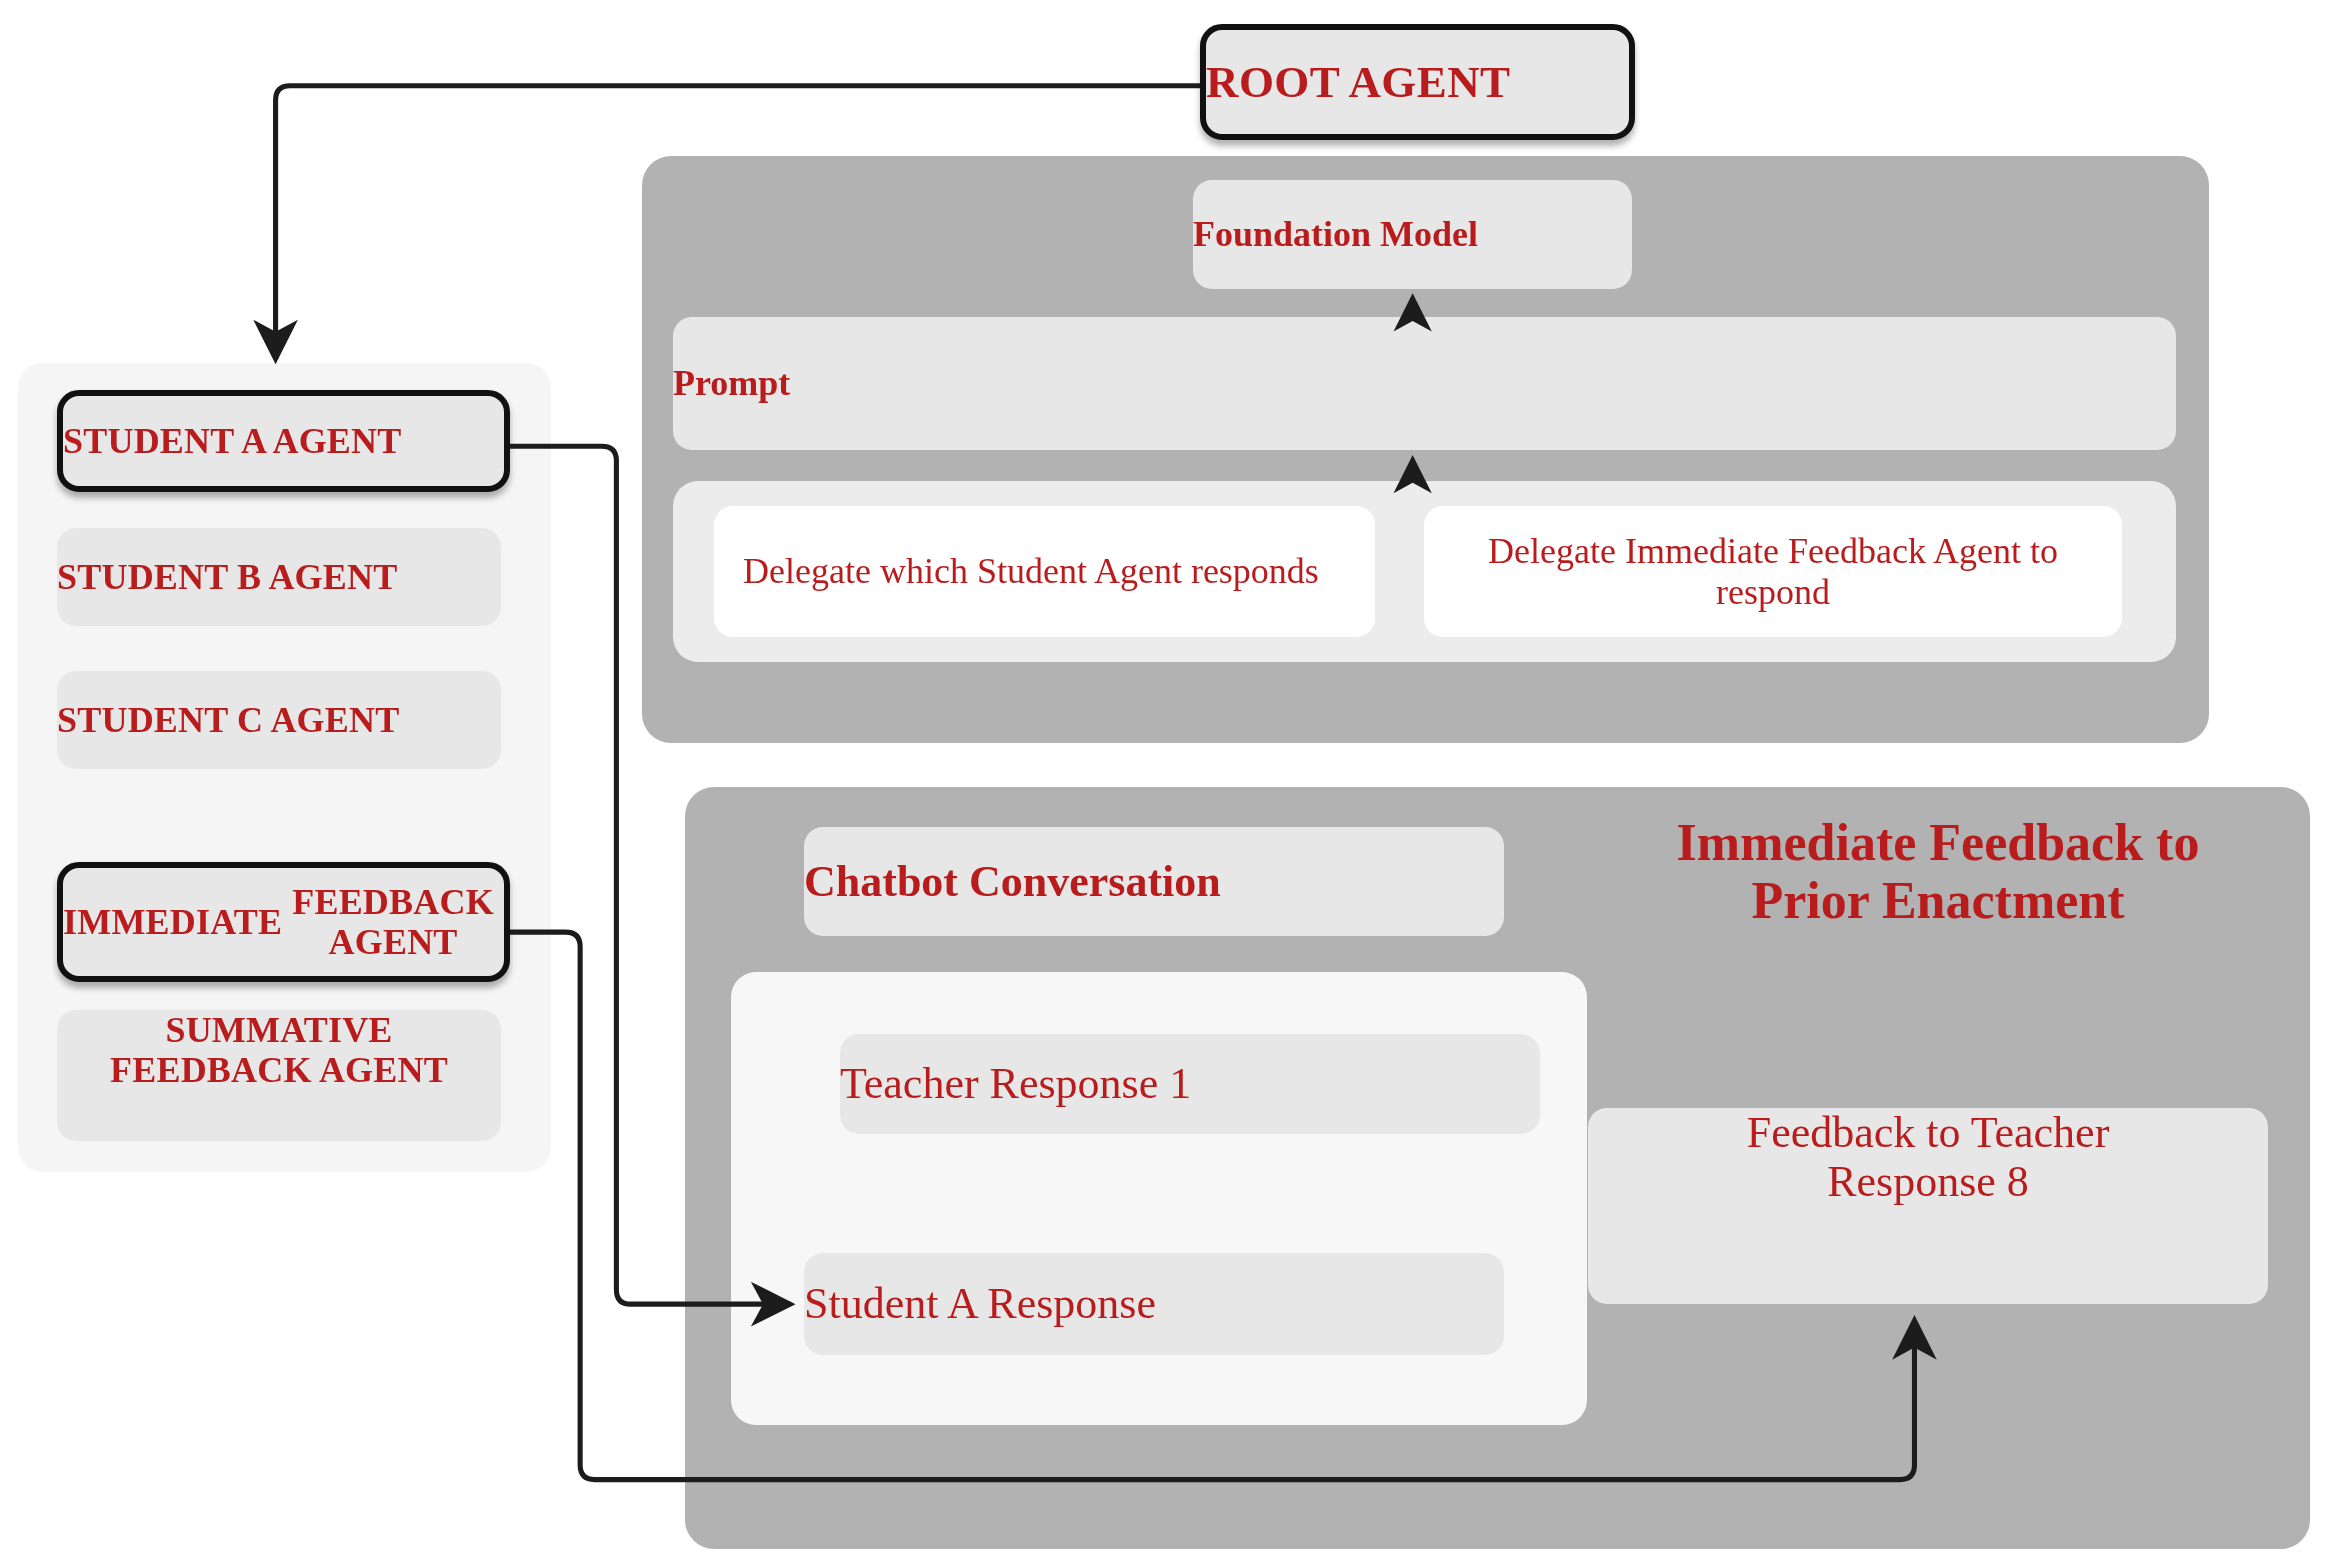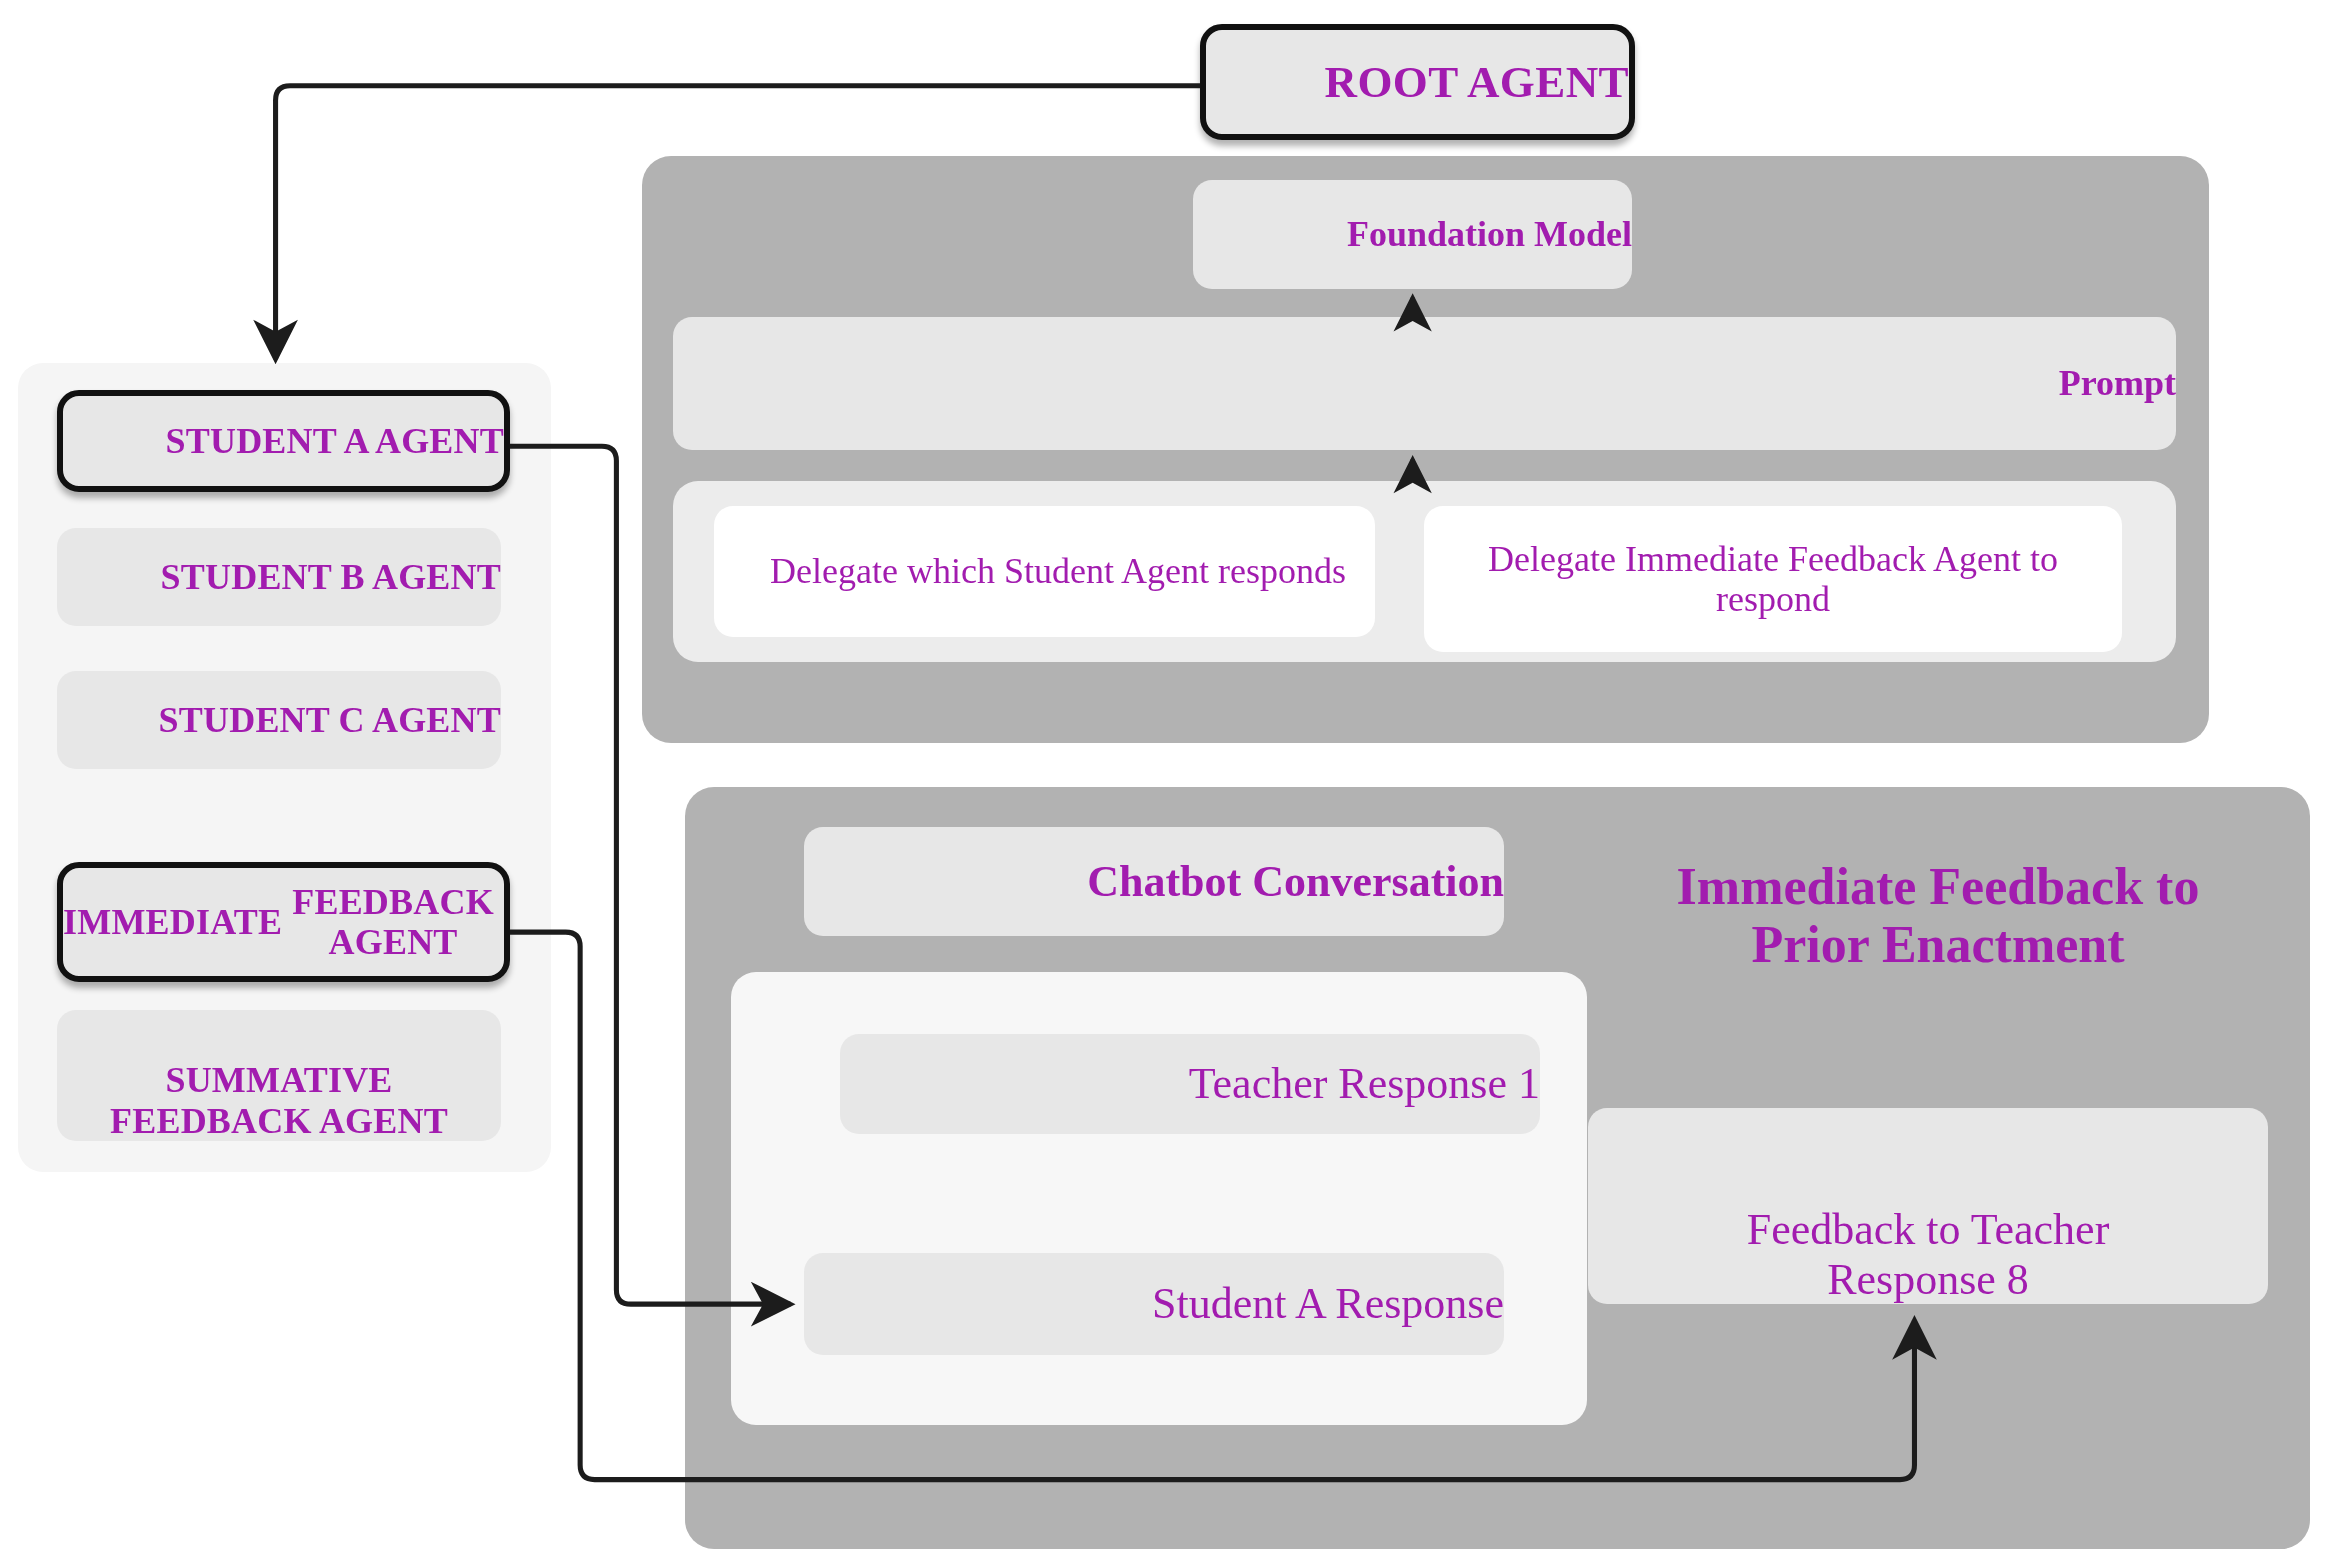--- a/index.html
+++ b/index.html
@@ -16,24 +16,24 @@
     height: 1564px;
     background: #ffffff;
     overflow: hidden;
   }
   .abs { position: absolute; box-sizing: border-box; }
 
   
   .box {
     display: flex;
     align-items: center;
-    justify-content: flex-end;
+    justify-content: flex-start;
     text-align: center;
     line-height: 1.12;
-    color: #a21caf;
+    color: #b91c1c;
   }
   .box-light {
     background: #e7e7e7;
     border-radius: 19px;
   }
   .box-white {
     background: #ffffff;
     border-radius: 19px;
   }
   .box-outlined {
@@ -89,21 +89,21 @@
   <div class="abs box box-light t-bold-md" style="left:673px; top:317px; width:1503px; height:133px;">
     <span>Prompt</span>
   </div>
 
   <div class="abs panel-inner-light" style="left:673px; top:481px; width:1503px; height:181px;"></div>
 
   <div class="abs box box-white t-reg-md" style="left:714px; top:506px; width:661px; height:131px; padding:0 29px;">
     <span>Delegate which Student Agent responds</span>
   </div>
 
-  <div class="abs box box-white t-reg-md" style="left:1424px; top:506px; width:698px; height:146px; padding:0 22px;">
+  <div class="abs box box-white t-reg-md" style="left:1424px; top:506px; width:698px; height:131px; padding:0 22px;">
     <span>Delegate Immediate Feedback Agent to respond</span>
   </div>
 
   <div class="abs panel-gray" style="left:685px; top:787px; width:1625px; height:762px;"></div>
 
   <div class="abs box box-light t-bold-lg" style="left:804px; top:827px; width:700px; height:109px;">
     <span>Chatbot Conversation</span>
   </div>
 
   <div class="abs box t-bold-xl" style="left:1590px; top:814px; width:696px; height:160px; flex-direction:column;">

